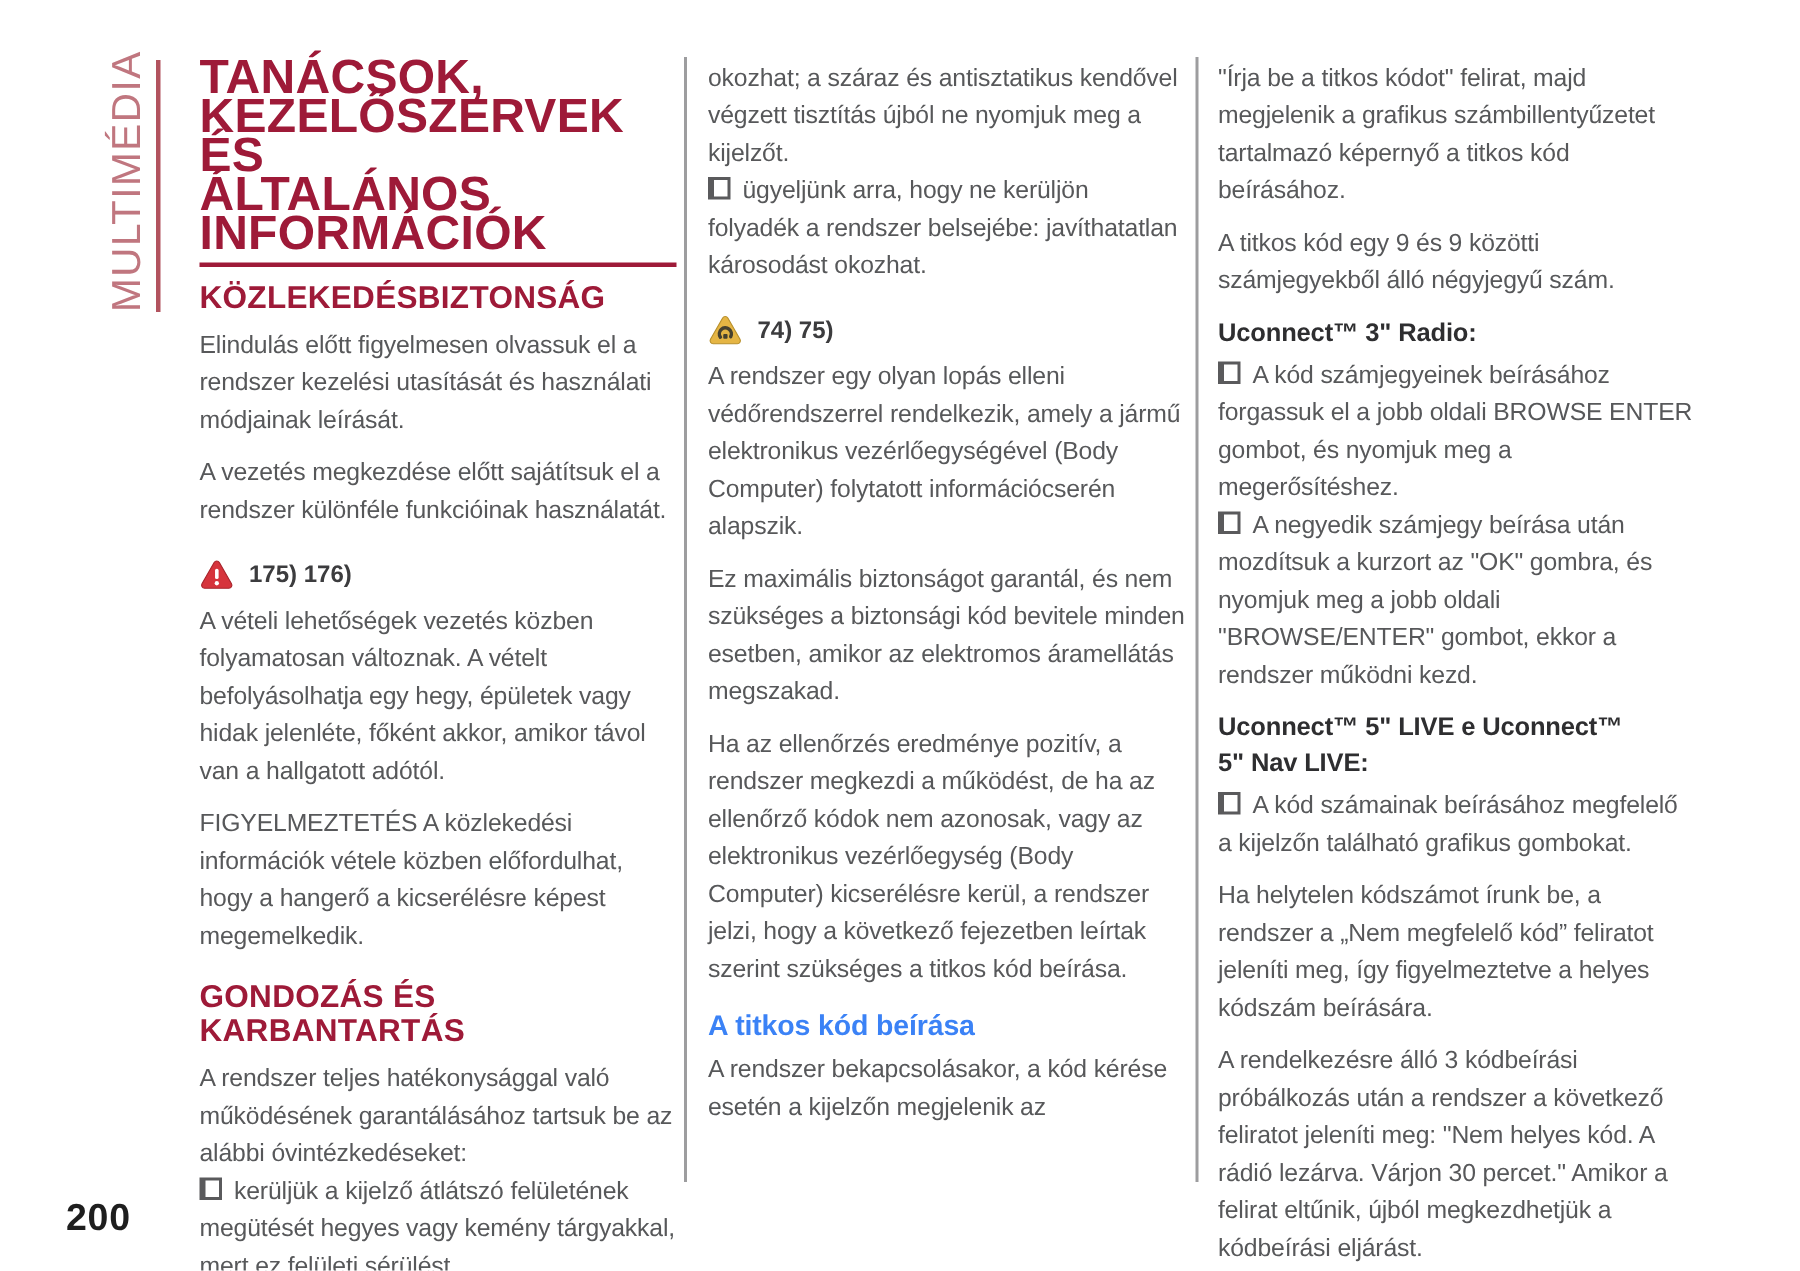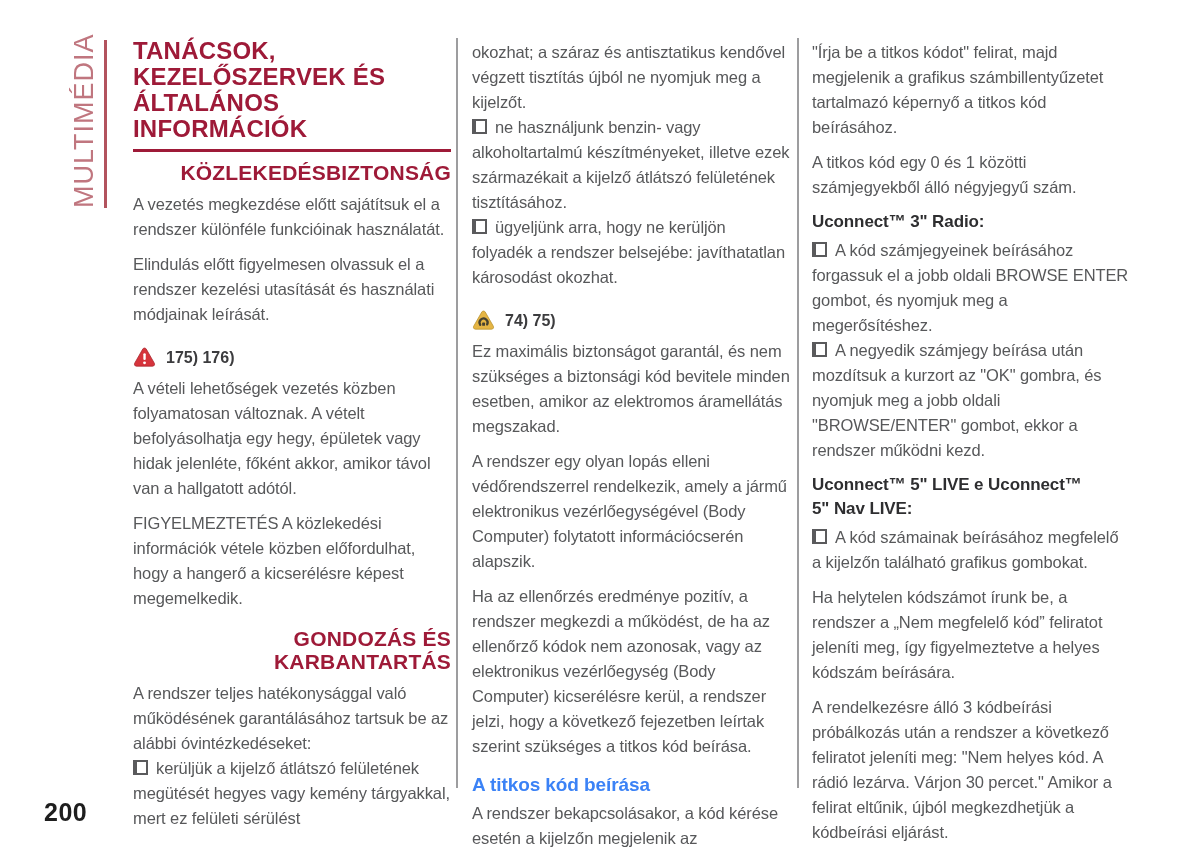--- a/index.html
+++ b/index.html
@@ -25,25 +25,25 @@
   .col { position: absolute; top: 38px; width: 318px; color: #57585a;
          font-size: 16.5px; line-height: 25px; letter-spacing: -0.1px; }
   .col1 { left: 133px; }
   .col2 { left: 472px; top: 40px; }
   .col3 { left: 812px; top: 40px; }
 
   .divider { position: absolute; top: 38px; width: 1.5px; height: 750px; background: #9d9d9f; }
   .div1 { left: 456px; }
   .div2 { left: 797px; }
 
-  .h1 { color: #9e1a38; font-weight: 700; font-size: 24px; line-height: 26px;
+  .h1 { color: #9e1a38; font-weight: 700; font-size: 32px; line-height: 26px;
         margin: 0; letter-spacing: 0.2px; }
   .title-rule { height: 3px; background: #9e1a38; margin: 7px 0 9px 0; width: 100%; }
   .h2 { color: #9e1a38; font-weight: 700; font-size: 21px; line-height: 23px;
-        margin: 16px 0 8px 0; letter-spacing: 0.2px; text-align: right; }
+        margin: 16px 0 8px 0; letter-spacing: 0.2px; }
   .h2.first { margin-top: 0; }
   .h3red { color: #3b82f6; font-weight: 700; font-size: 19px; line-height: 24px; margin: 14px 0 4px 0; }
   .h4 { color: #2e2e30; font-weight: 700; font-size: 17px; line-height: 24px; margin: 10px 0 4px 0; }
   .p { margin: 0 0 10px 0; }
   .p.tight { margin-bottom: 0; }
   .bullet { margin: 0; }
   .multiline { white-space: pre-line; }
 
   .sq { display: inline-block; width: 9px; height: 11px;
         border: 2px solid #5a5a5c; border-left-width: 4px;
@@ -68,22 +68,22 @@
   <div class="divider div1"></div>
   <div class="divider div2"></div>
 
   <div class="col col1">
     <h1 class="h1 multiline">TANÁCSOK,
 KEZELŐSZERVEK ÉS
 ÁLTALÁNOS
 INFORMÁCIÓK</h1>
     <div class="title-rule"></div>
     <h2 class="h2 first">KÖZLEKEDÉSBIZTONSÁG</h2>
+    <p class="p">Elindulás előtt figyelmesen olvassuk el a rendszer kezelési utasítását és használati módjainak leírását.</p>
     <p class="p">A vezetés megkezdése előtt sajátítsuk el a rendszer különféle funkcióinak használatát.</p>
-    <p class="p">Elindulás előtt figyelmesen olvassuk el a rendszer kezelési utasítását és használati módjainak leírását.</p>
 
     <div class="warnrow">
       <svg width="23" height="21" viewBox="0 0 24 22">
         <path d="M10.2 2.1 a2.1 2.1 0 0 1 3.6 0 l8.5 14.9 a2.1 2.1 0 0 1 -1.8 3.1 H3.5 a2.1 2.1 0 0 1 -1.8 -3.1 Z" fill="#d6343c" stroke="#a8242c" stroke-width="0.8" stroke-linejoin="round"></path>
         <rect x="10.8" y="6.5" width="2.5" height="7.2" rx="1.2" fill="#ffffff"></rect>
         <circle cx="12.05" cy="16.6" r="1.5" fill="#ffffff"></circle>
       </svg>
       <span class="refs">175) 176)</span>
     </div>
 
@@ -91,42 +91,41 @@
     <p class="p">FIGYELMEZTETÉS A közlekedési információk vétele közben előfordulhat, hogy a hangerő a kicserélésre képest megemelkedik.</p>
 
     <h2 class="h2 multiline">GONDOZÁS ÉS
 KARBANTARTÁS</h2>
     <p class="p tight">A rendszer teljes hatékonysággal való működésének garantálásához tartsuk be az alábbi óvintézkedéseket:</p>
     <p class="bullet"><span class="sq"></span><span>kerüljük a kijelző átlátszó felületének megütését hegyes vagy kemény tárgyakkal, mert ez felületi sérülést</span></p>
   </div>
 
   <div class="col col2">
     <p class="p tight">okozhat; a száraz és antisztatikus kendővel végzett tisztítás újból ne nyomjuk meg a kijelzőt.</p>
-    <p class="bullet"><span class="sq"></span><span>ne használjunk benzin- vagy alkoholtartalmú készítményeket, illetve ezek származékait a kijelző átlátszó felületének tisztításához.</span></p>
     <p class="bullet"><span class="sq"></span><span>ügyeljünk arra, hogy ne kerüljön folyadék a rendszer belsejébe: javíthatatlan károsodást okozhat.</span></p>
 
     <div class="warnrow">
       <svg width="23" height="21" viewBox="0 0 24 22">
         <path d="M10.2 2.1 a2.1 2.1 0 0 1 3.6 0 l8.5 14.9 a2.1 2.1 0 0 1 -1.8 3.1 H3.5 a2.1 2.1 0 0 1 -1.8 -3.1 Z" fill="#e5b544" stroke="#b8902c" stroke-width="0.8" stroke-linejoin="round"></path>
         <path d="M8.6 15.5 a4.2 4.2 0 1 1 7.2 -0.4" fill="none" stroke="#46412f" stroke-width="2.4" stroke-linecap="round"></path>
         <rect x="10.6" y="13.2" width="3" height="3.4" rx="0.7" fill="#46412f"></rect>
       </svg>
       <span class="refs">74) 75)</span>
     </div>
 
+    <p class="p">A rendszer egy olyan lopás elleni védőrendszerrel rendelkezik, amely a jármű elektronikus vezérlőegységével (Body Computer) folytatott információcserén alapszik.</p>
     <p class="p">Ez maximális biztonságot garantál, és nem szükséges a biztonsági kód bevitele minden esetben, amikor az elektromos áramellátás megszakad.</p>
-    <p class="p">A rendszer egy olyan lopás elleni védőrendszerrel rendelkezik, amely a jármű elektronikus vezérlőegységével (Body Computer) folytatott információcserén alapszik.</p>
     <p class="p">Ha az ellenőrzés eredménye pozitív, a rendszer megkezdi a működést, de ha az ellenőrző kódok nem azonosak, vagy az elektronikus vezérlőegység (Body Computer) kicserélésre kerül, a rendszer jelzi, hogy a következő fejezetben leírtak szerint szükséges a titkos kód beírása.</p>
     <h3 class="h3red">A titkos kód beírása</h3>
     <p class="p">A rendszer bekapcsolásakor, a kód kérése esetén a kijelzőn megjelenik az</p>
   </div>
 
   <div class="col col3">
     <p class="p">"Írja be a titkos kódot" felirat, majd megjelenik a grafikus számbillentyűzetet tartalmazó képernyő a titkos kód beírásához.</p>
-    <p class="p">A titkos kód egy 0 és 1 közötti számjegyekből álló négyjegyű szám.</p>
+    <p class="p">A titkos kód egy 9 és 9 közötti számjegyekből álló négyjegyű szám.</p>
 
     <h4 class="h4">Uconnect™ 3" Radio:</h4>
     <p class="bullet"><span class="sq"></span><span>A kód számjegyeinek beírásához forgassuk el a jobb oldali BROWSE ENTER gombot, és nyomjuk meg a megerősítéshez.</span></p>
     <p class="bullet"><span class="sq"></span><span>A negyedik számjegy beírása után mozdítsuk a kurzort az "OK" gombra, és nyomjuk meg a jobb oldali "BROWSE/ENTER" gombot, ekkor a rendszer működni kezd.</span></p>
 
     <h4 class="h4 multiline">Uconnect™ 5" LIVE e Uconnect™
 5" Nav LIVE:</h4>
     <p class="bullet"><span class="sq"></span><span>A kód számainak beírásához megfelelő a kijelzőn található grafikus gombokat.</span></p>
 
     <p class="p" style="margin-top:10px">Ha helytelen kódszámot írunk be, a rendszer a „Nem megfelelő kód” feliratot jeleníti meg, így figyelmeztetve a helyes kódszám beírására.</p>

